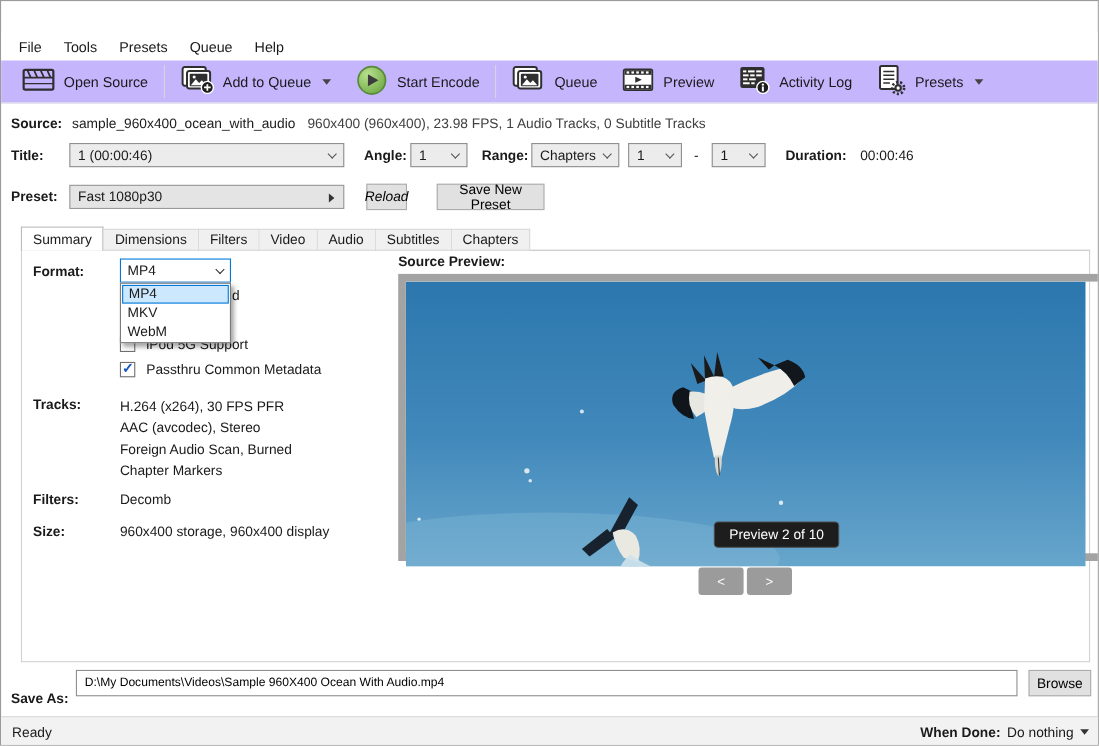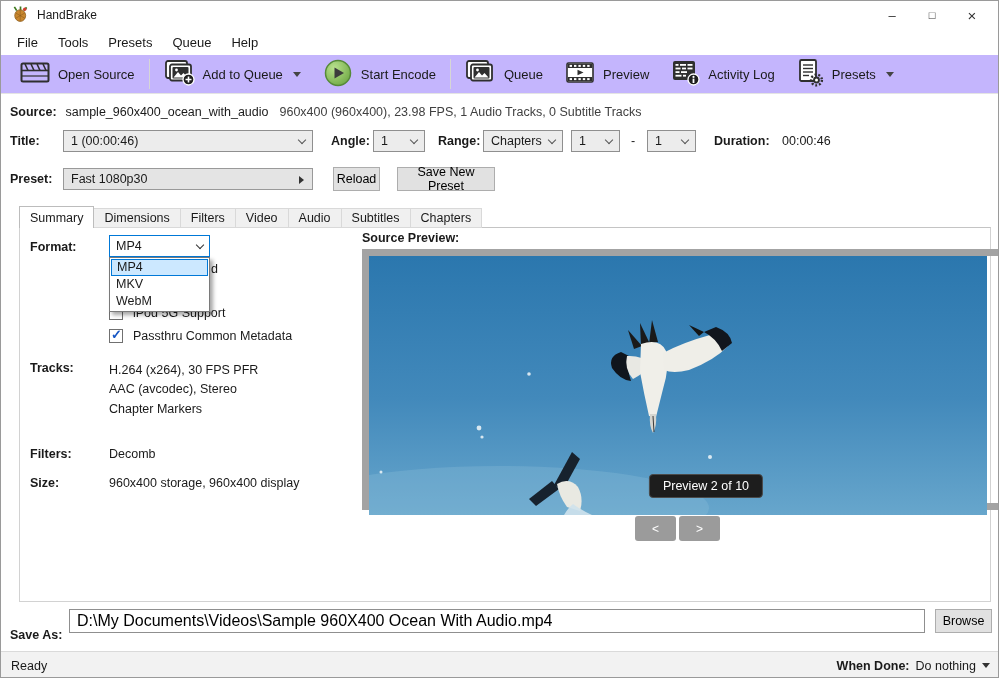--- a/index.html
+++ b/index.html
@@ -90,53 +90,37 @@
   .preview-badge { position:absolute; left:50%; bottom:5px; transform:translateX(-50%) translateX(7px);
                    background:#1d1d1d; border:1px solid #4a4a4a; color:#fff; font-size:12.5px;
                    padding:4px 13px; border-radius:4px; white-space:nowrap; }
   .nav-btns { position:absolute; left:615px; top:288px; display:flex; gap:3px; }
   .nav-btn { width:41px; height:25px; background:#9b9b9b; border:none; border-radius:3px;
              color:#fff; font-size:12px; display:flex; align-items:center; justify-content:center; font-family:inherit; }
 
   
   .saveas-row { position:absolute; top:607px; left:0; width:100%; height:28px; }
   .saveas-input { position:absolute; left:68px; top:1px; width:856px; height:24px;
-                  border:1px solid #8f8f8f; font-size:16px; padding:0 7px; font-family:inherit; background:#fff; }
+                  border:1px solid #8f8f8f; font-size:11px; padding:0 7px; font-family:inherit; background:#fff; }
   .browse-btn { left:934px; top:1px; width:57px; }
 
   
   .statusbar { position:absolute; top:650px; left:0; width:100%; height:28px; background:#f2f2f2;
                border-top:1px solid #dadada; display:flex; align-items:center; }
   .statusbar .ready { font-size:12.5px; margin-left:10px; }
   .when-done { position:absolute; right:8px; display:flex; align-items:center; gap:6px; font-size:12.5px; }
   .when-done .wd-lbl { font-weight:bold; }
   .wd-caret { width:0; height:0; border-left:4px solid transparent; border-right:4px solid transparent;
               border-top:5px solid #333; }
 </style>
 </head>
 <body>
 
 <div class="window">
 
-  <div class="titlebar">
-    <span>
-      <svg width="17" height="17" viewBox="0 0 18 18">
-        <path d="M5,6 L2.5,2 M9,6 L9,1.5 M12.5,6 L15.5,2.5" stroke="#3d7a1e" stroke-width="1.8" fill="none"></path>
-        <circle cx="13.5" cy="4.5" r="1.8" fill="#d23b2e"></circle>
-        <ellipse cx="8.7" cy="11.2" rx="5.8" ry="6.2" fill="#c9872e" stroke="#8a5a1a" stroke-width="0.8"></ellipse>
-        <path d="M4,8.5 L13.5,14 M4,14 L13.5,8.5 M8.7,5.2 V17" stroke="#8a5a1a" stroke-width="0.6"></path>
-      </svg>
-    </span>
-    <span class="apptitle">HandBrake</span>
-    <div class="win-controls">
-      <div class="win-btn">–</div>
-      <div class="win-btn max">□</div>
-      <div class="win-btn close">×</div>
-    </div>
-  </div>
 
   <div class="menubar">
     <span class="menu-item">File</span>
     <span class="menu-item">Tools</span>
     <span class="menu-item">Presets</span>
     <span class="menu-item">Queue</span>
     <span class="menu-item">Help</span>
   </div>
 
   <div class="toolbar">
@@ -295,21 +279,21 @@
     <span class="abs lbl" style="left:713px; top:4px;">Duration:</span>
     <span class="abs" style="left:781px; top:4px; font-size:12.5px;">00:00:46</span>
   </div>
 
   <div class="preset-row">
     <span class="abs lbl" style="left:9px; top:5px;">Preset:</span>
     <div class="combo preset-combo" style="left:62px; top:1px; width:250px; background:#e4e4e4; border-color:#999;">
       <span>Fast 1080p30</span>
       <span class="arr caret-right"></span>
     </div>
-    <button class="btn" style="left:332px; top:0; width:47px;">Reload</button>
+    <button class="btn" style="left:332px; top:0; width:37px;font-style:italic;">Reload</button>
     <button class="btn" style="left:396px; top:0; width:98px;">Save New Preset</button>
   </div>
 
   <div class="tabs">
     <div class="tab active">Summary</div>
     <div class="tab">Dimensions</div>
     <div class="tab">Filters</div>
     <div class="tab">Video</div>
     <div class="tab">Audio</div>
     <div class="tab">Subtitles</div>
@@ -340,20 +324,21 @@
       <span class="chk">
           <span class="mark">✓</span>
         </span>
       <span>Passthru Common Metadata</span>
     </div>
 
     <span class="p-lbl" style="left:10px; top:133px;">Tracks:</span>
     <div class="p-abs tracks-lines" style="left:89px; top:133px;">
       <div>H.264 (x264), 30 FPS PFR</div>
       <div>AAC (avcodec), Stereo</div>
+      <div>Foreign Audio Scan, Burned</div>
       <div>Chapter Markers</div>
     </div>
 
     <span class="p-lbl" style="left:10px; top:219px;">Filters:</span>
     <span class="p-abs" style="left:89px; top:219px;">Decomb</span>
 
     <span class="p-lbl" style="left:10px; top:248px;">Size:</span>
     <span class="p-abs" style="left:89px; top:248px;">960x400 storage, 960x400 display</span>
 
     <span class="p-lbl" style="left:342px; top:3px;">Source Preview:</span>

